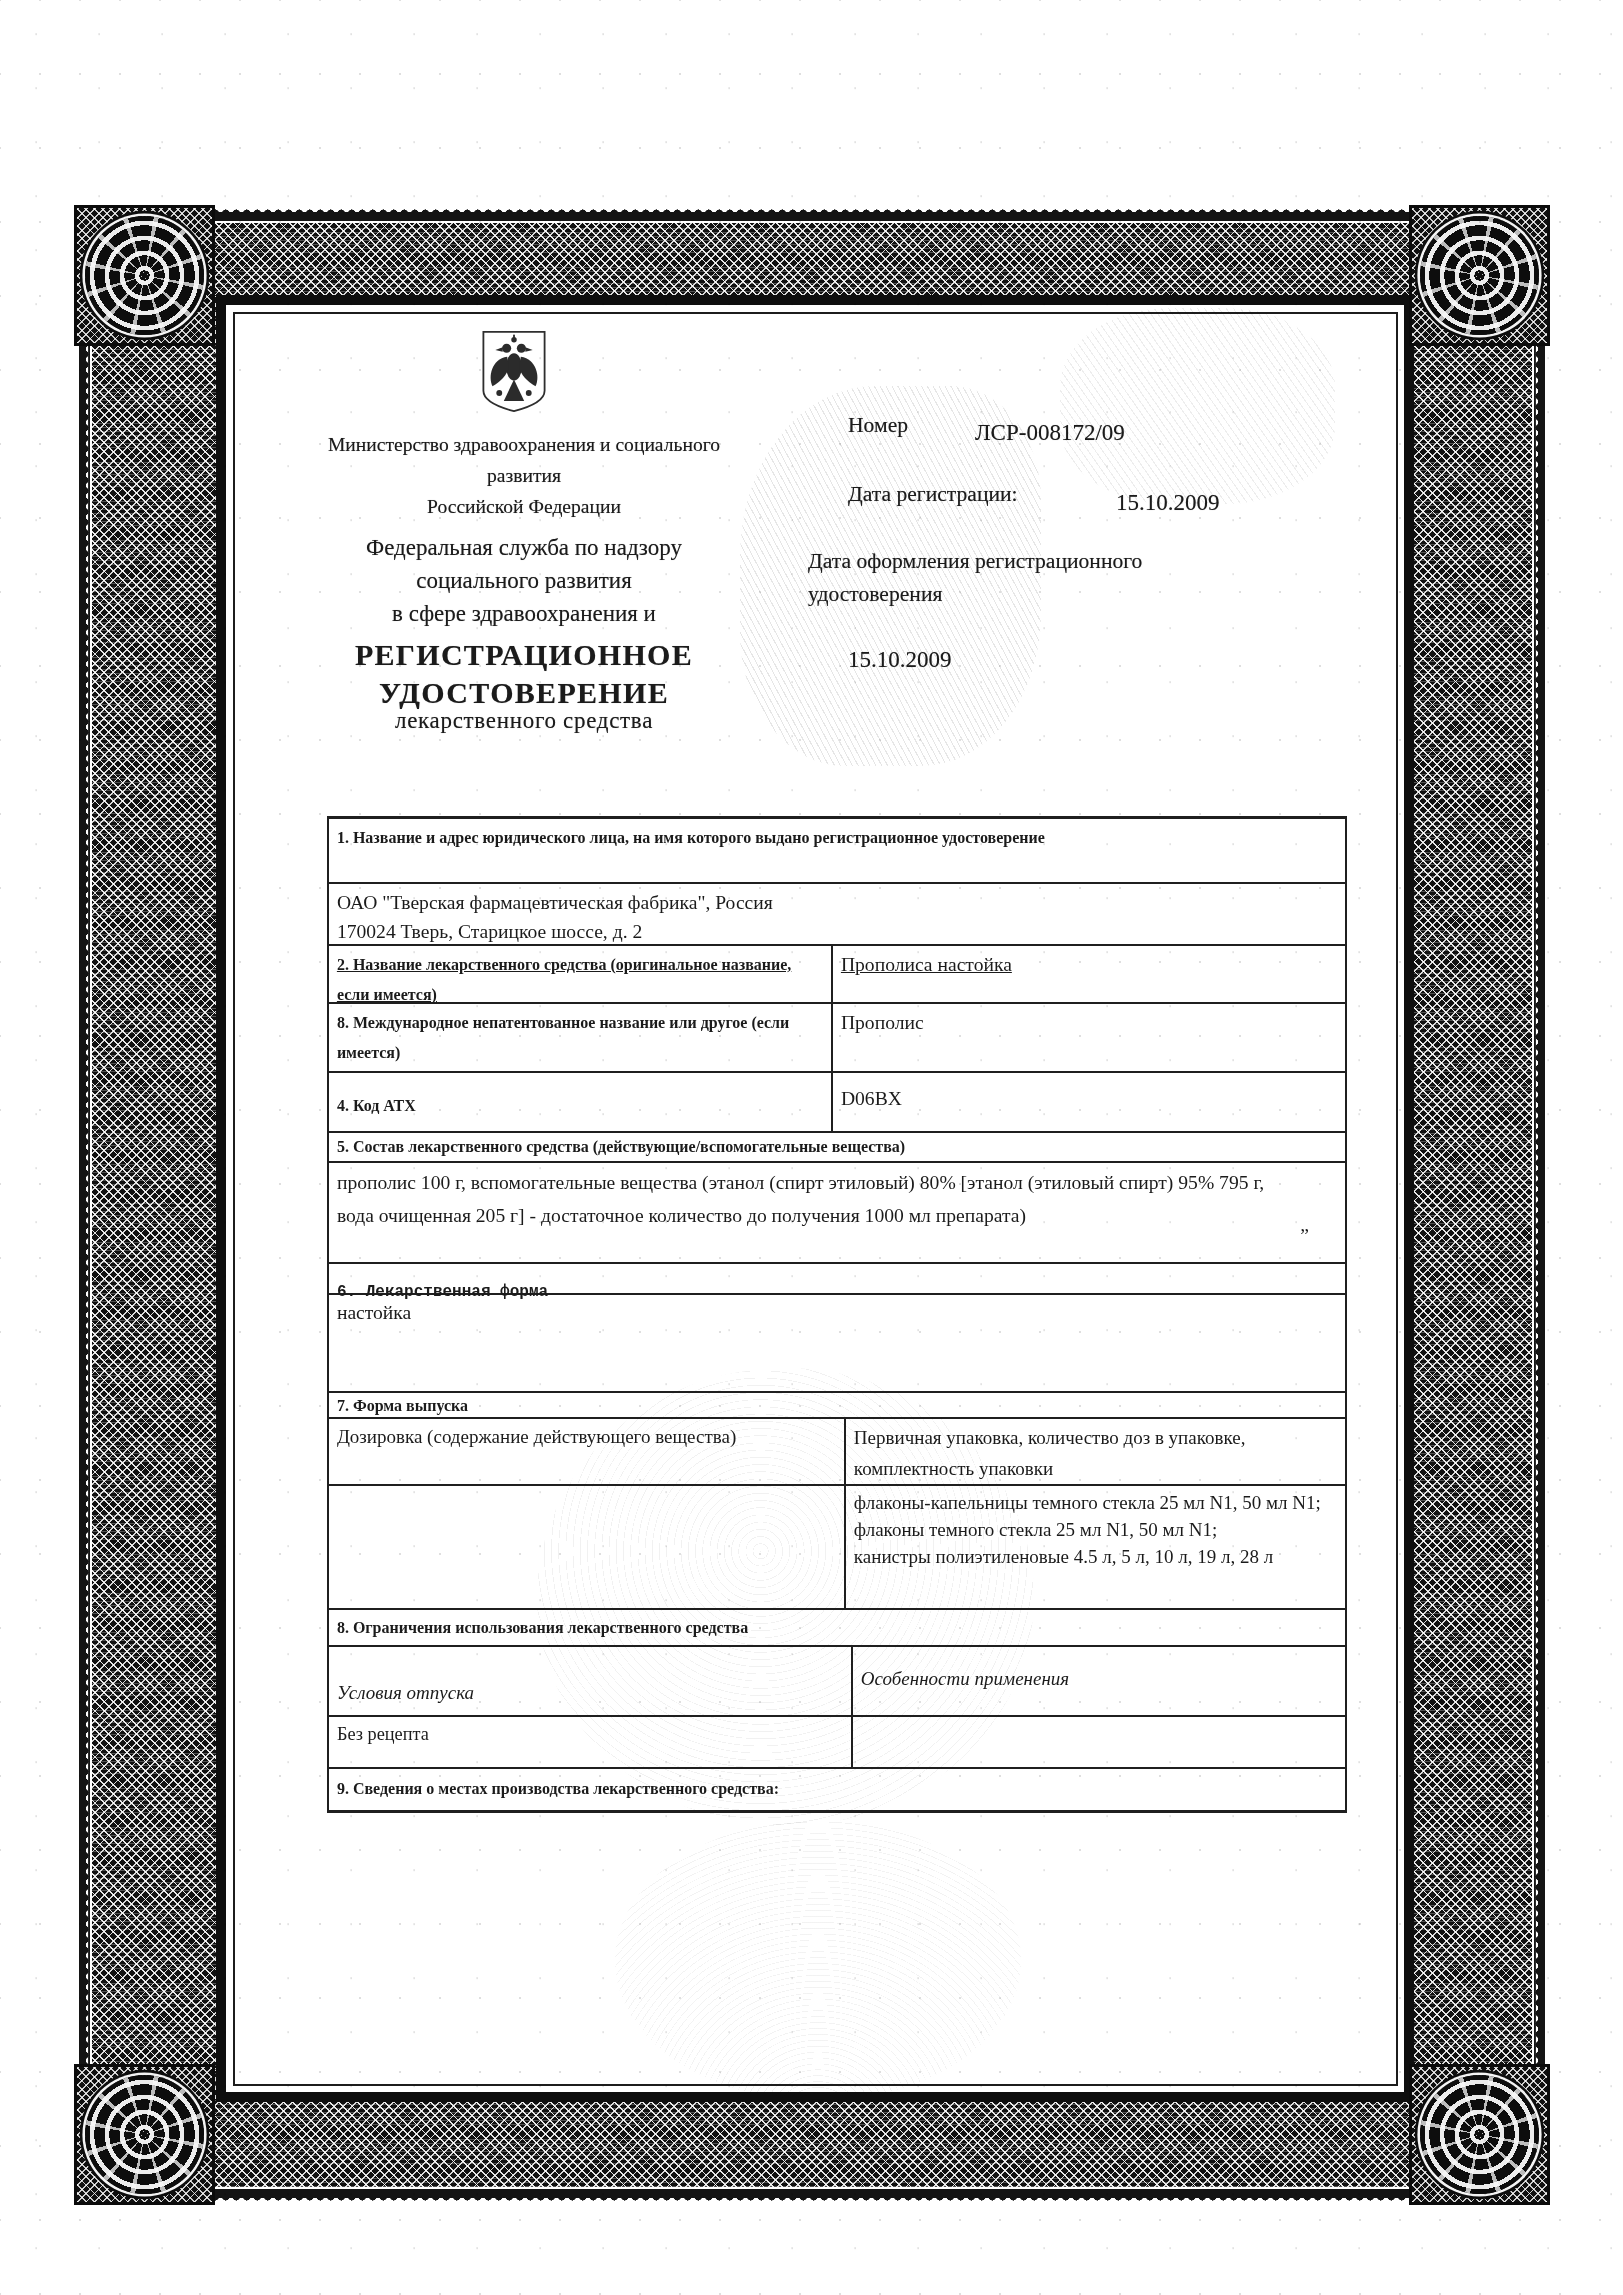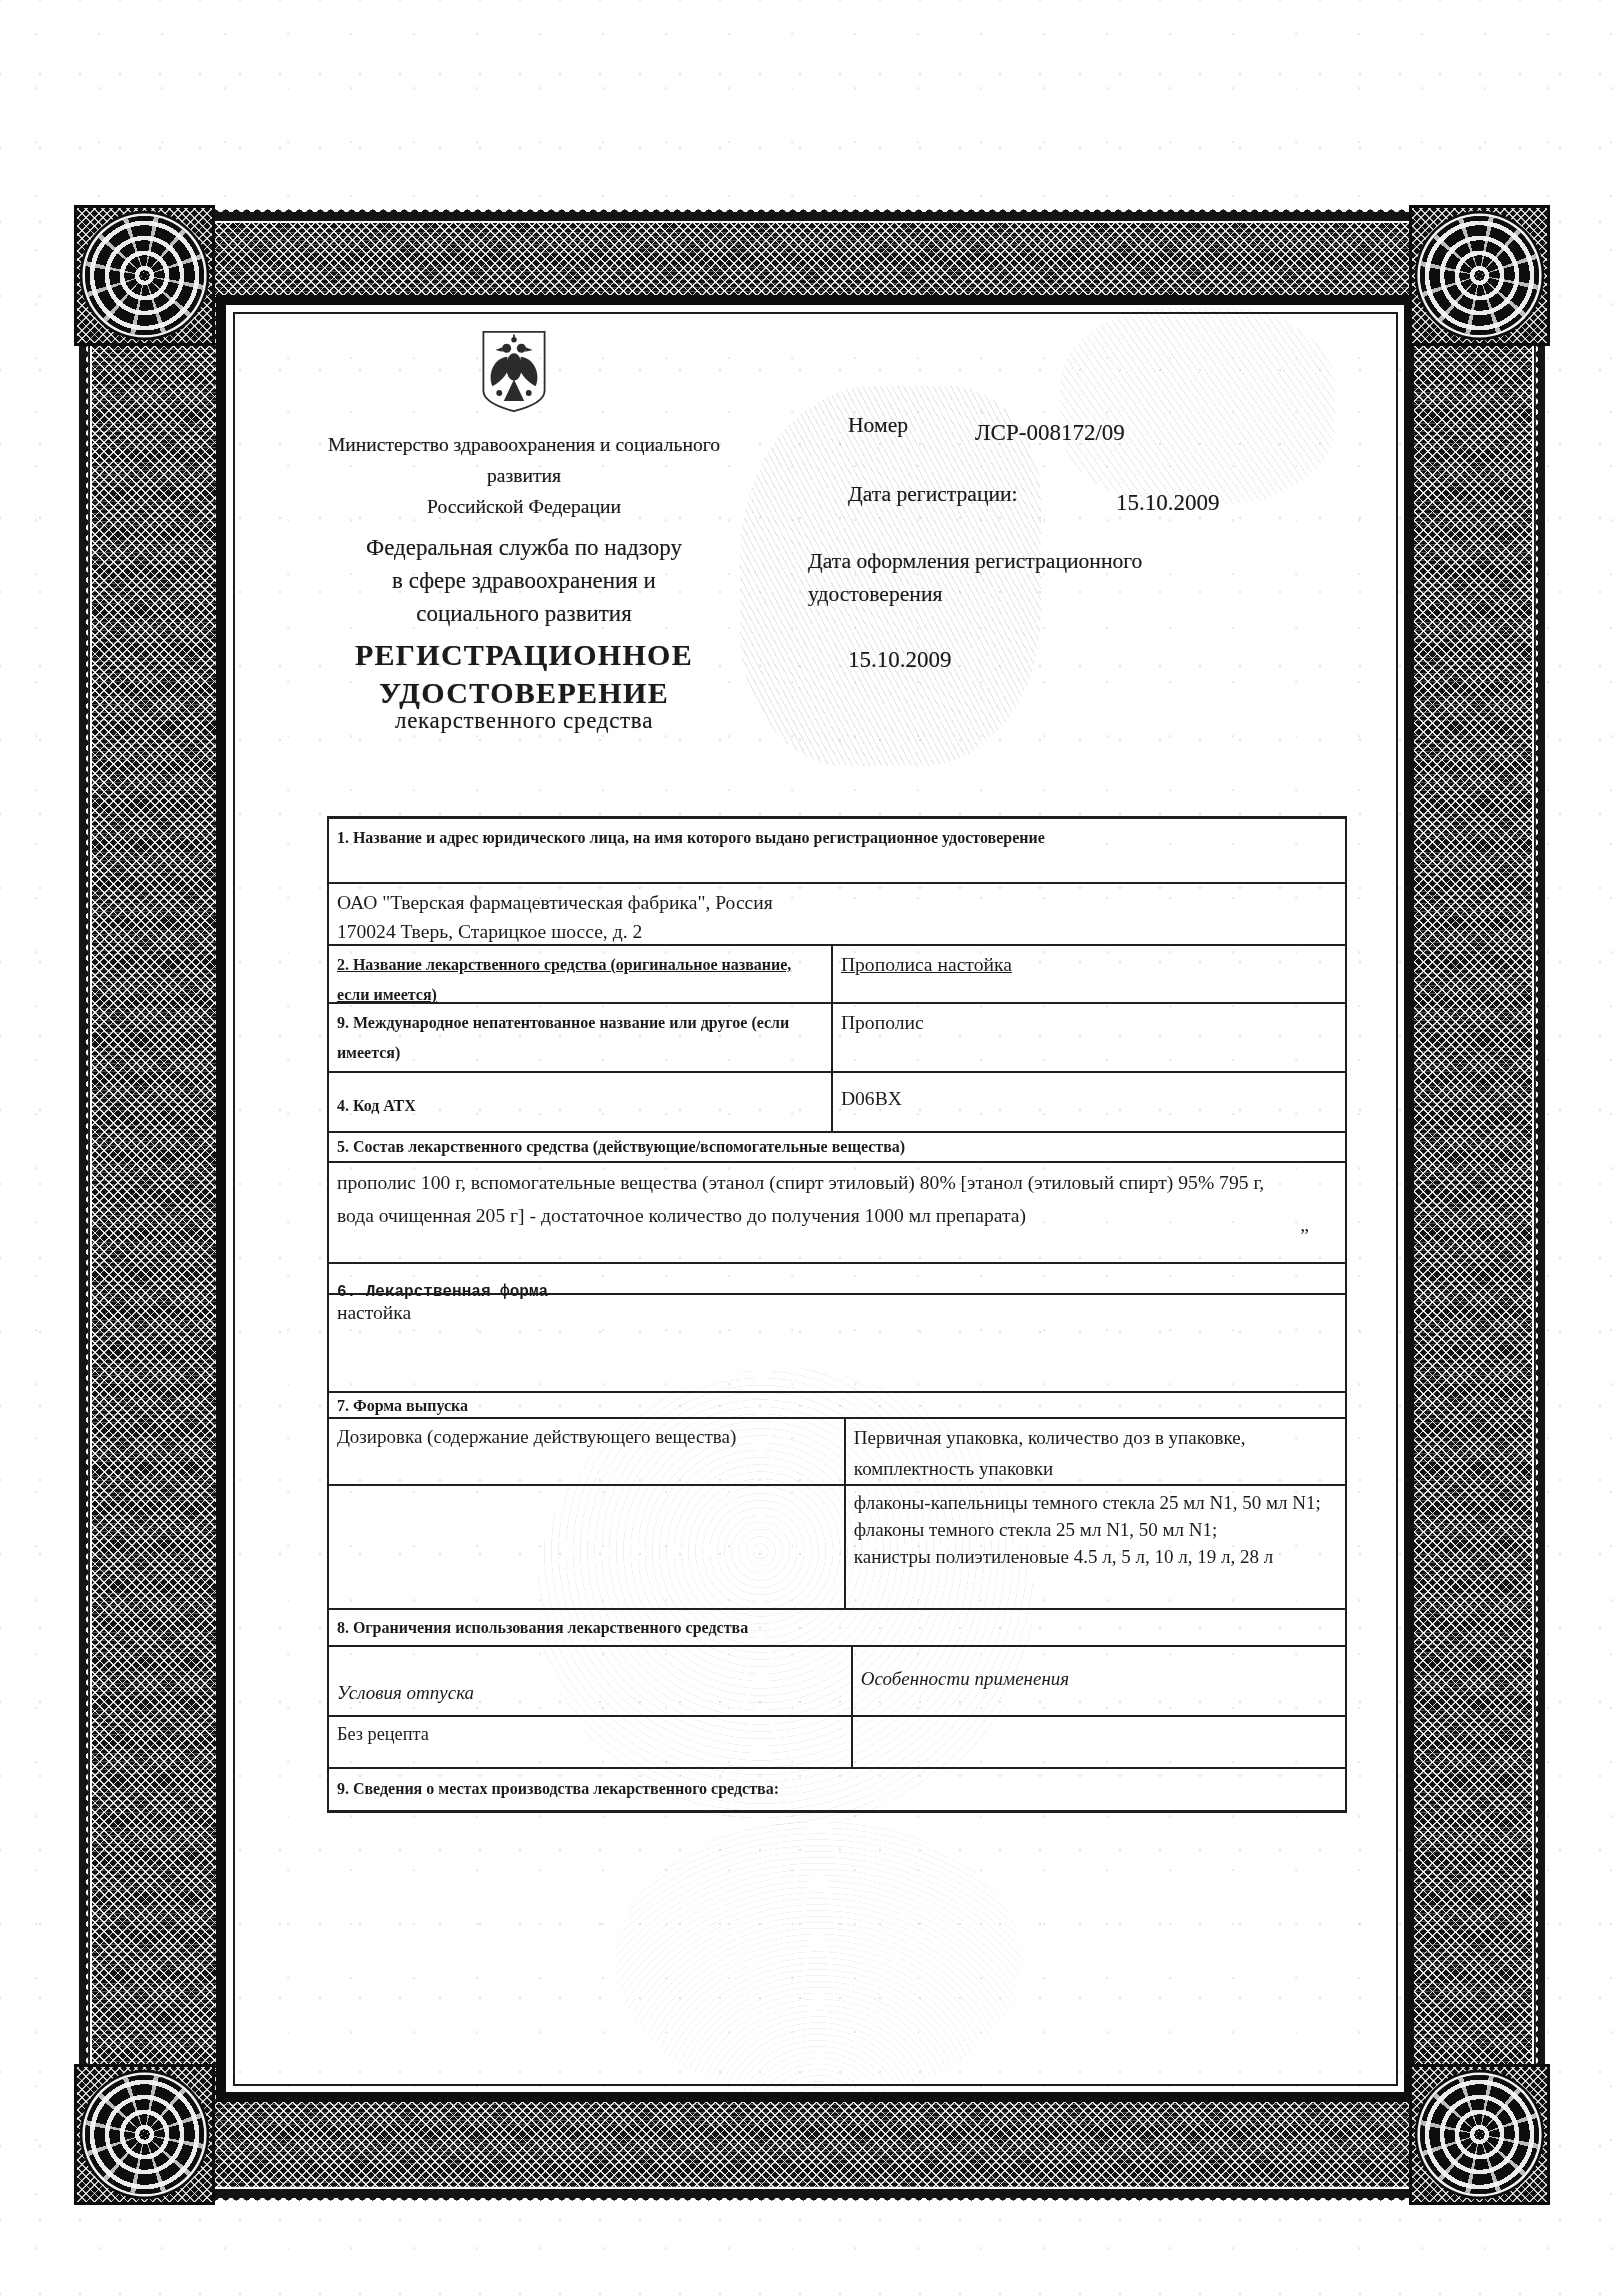--- a/index.html
+++ b/index.html
@@ -132,22 +132,22 @@
     </svg>
   </div>
 
   <div class="abs txt hq-left ministry">
     <div>Министерство здравоохранения и социального</div>
     <div>развития</div>
     <div>Российской Федерации</div>
   </div>
   <div class="abs txt hq-left service">
     <div>Федеральная служба по надзору</div>
+    <div>социального развития</div>
     <div>в сфере здравоохранения и</div>
-    <div>социального развития</div>
   </div>
   <div class="abs txt hq-left doc-title">
     <div>РЕГИСТРАЦИОННОЕ</div>
     <div>УДОСТОВЕРЕНИЕ</div>
   </div>
   <div class="abs txt hq-left doc-subtitle">лекарственного средства</div>
 
   <div class="abs txt label" style="left:848px;top:411px;">Номер</div>
   <div class="abs txt value" style="left:975px;top:418px;">ЛСР-008172/09</div>
   <div class="abs txt label" style="left:848px;top:480px;">Дата регистрации:</div>
@@ -166,21 +166,21 @@
         <div>170024 Тверь, Старицкое шоссе, д. 2</div>
       </div>
     </div>
 
     <div class="tr split" style="height:58px;text-decoration:underline;">
       <div style="width:504px;" class="cellpad th">2. Название лекарственного средства (оригинальное название, если имеется)</div>
       <div style="width:516px;" class="vline cellpad td">Прополиса настойка</div>
     </div>
 
     <div class="tr split" style="height:69px;">
-      <div style="width:504px;" class="cellpad th">9. Международное непатентованное название или другое (если имеется)</div>
+      <div style="width:504px;" class="cellpad th">8. Международное непатентованное название или другое (если имеется)</div>
       <div style="width:516px;" class="vline cellpad td">Прополис</div>
     </div>
 
     <div class="tr split" style="height:60px;justify-content:center;">
       <div style="width:504px;padding-top:18.3px;" class="cellpad th">4. Код АТХ</div>
       <div style="width:516px;padding-top:10.5px;" class="vline cellpad td">D06BX</div>
     </div>
 
     <div class="tr" style="height:29.5px;">
       <div class="cellpad th" style="padding-top:0;line-height:27.5px;">5. Состав лекарственного средства (действующие/вспомогательные вещества)</div>

